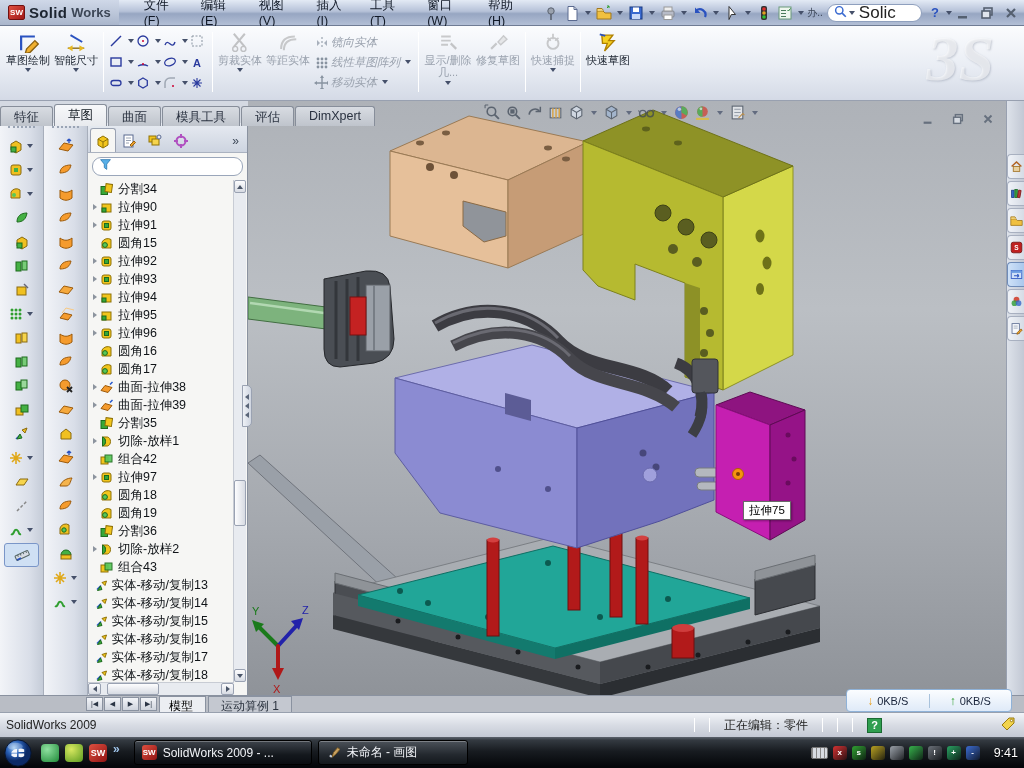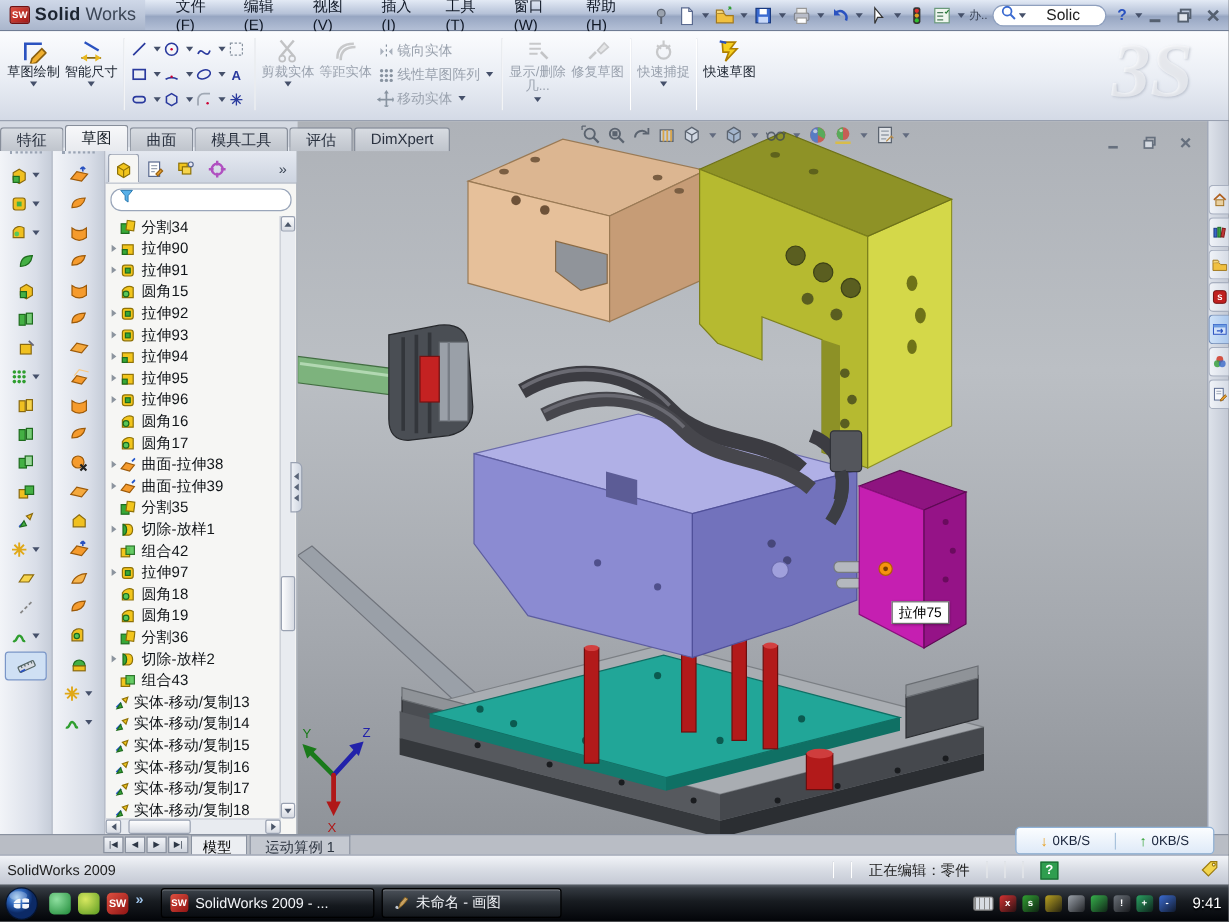--- a/index.html
+++ b/index.html
@@ -5,46 +5,46 @@
   html,body{margin:0;padding:0;background:#000;}
   *{box-sizing:border-box;font-family:"Liberation Sans",sans-serif;}
   #root{position:relative;width:1024px;height:768px;overflow:hidden;background:#d4d9e2;user-select:none;}
   
   .titlebar{position:absolute;left:0;top:0;width:1024px;height:26px;
     background:linear-gradient(180deg,#e3eaf5 0%,#b6c2d8 45%,#97a6c2 55%,#b3bfd6 100%);
     display:flex;align-items:center;border-bottom:1px solid #6f7c94;}
   .logo{display:flex;align-items:center;gap:4px;padding:0 8px;background:linear-gradient(180deg,#cfd8e8,#aab6cc);height:100%;}
   .logo .cube{width:17px;height:15px;background:linear-gradient(135deg,#e05040,#a01818);border:1px solid #701010;border-radius:2px;color:#fff;font-size:8px;font-weight:bold;display:flex;align-items:center;justify-content:center;}
   .logo b{font-size:15px;color:#1c2430;letter-spacing:.3px;}
-  .logo i{font-size:15px;color:#3c4656;font-style:normal;font-weight:400;}
+  .logo i{font-size:13px;color:#3c4656;font-style:normal;font-weight:700;}
   .menus{display:flex;margin-left:14px;}
   .menu-item{font-size:12.5px;color:#101826;padding:4px 11px;cursor:default;}
   .tb-tools{display:flex;align-items:center;margin-left:6px;gap:1px;}
   .tb-ico{width:20px;height:20px;display:flex;align-items:center;justify-content:center;}
   .tb-txt{font-size:10px;color:#3a4456;}
   .dd{width:0;height:0;border-left:3px solid transparent;border-right:3px solid transparent;border-top:4px solid #45506a;margin:0 2px;}
   .searchbox{display:flex;align-items:center;background:#fff;border:1px solid #8fa0be;border-radius:9px;height:18px;padding:0 6px;margin:0 4px;}
-  .searchbox input{border:none;outline:none;width:58px;font-size:13px;color:#222;background:transparent;text-align:center;}
+  .searchbox input{border:none;outline:none;width:58px;font-size:17px;color:#222;background:transparent;}
   .winctl{display:flex;margin-left:auto;margin-right:4px;gap:6px;}
   .winctl .tb-ico{width:18px;height:16px;}
   
   .cmdmgr{position:absolute;left:0;top:26px;width:1024px;height:75px;
     background:linear-gradient(180deg,#fbfcfe 0%,#e9edf4 55%,#d4dae6 100%);
     border-bottom:1px solid #98a0b0;display:flex;align-items:stretch;padding:2px 2px 4px 4px;}
   .cm-sep{width:1px;background:#b7becb;margin:4px 3px;border-right:1px solid #fff;}
   .cm-big{display:flex;flex-direction:column;align-items:center;justify-content:flex-start;width:48px;padding-top:3px;text-align:center;}
   .cm-big.wide{width:52px;}
   .cm-big .lbl{font-size:11px;line-height:1.12;color:#1c2430;margin-top:1px;}
   .cm-big.dis .lbl{color:#9aa2ae;}
   .cm-big.dis svg{opacity:.45;filter:grayscale(1);}
   .cm-big .dd{margin-top:2px;}
   .cluster{display:flex;flex-direction:column;justify-content:space-between;padding:3px 2px;}
   .cl-row{display:flex;align-items:center;height:21px;}
   .cl-cell{display:flex;align-items:center;margin-right:3px;}
-  .trio{display:flex;flex-direction:column;justify-content:space-between;padding:4px 2px;}
+  .trio{display:flex;flex-direction:column;justify-content:space-between;padding:4px 2px;font-style:italic;}
   .trio-row{display:flex;align-items:center;height:20px;gap:3px;}
   .trio-row .lbl{font-size:11.5px;color:#9aa2ae;white-space:nowrap;}
   .watermark{position:absolute;right:30px;top:22px;font-size:64px;font-style:italic;font-weight:bold;
     color:rgba(255,255,255,.55);text-shadow:1px 1px 2px rgba(120,130,150,.35);font-family:"Liberation Serif",serif;pointer-events:none;}
   
   .tabrow{position:absolute;left:0;top:104px;height:22px;display:flex;align-items:flex-end;z-index:5;}
   .cmtab{font-size:12.5px;color:#2a3240;background:linear-gradient(180deg,#d8dce2,#bfc4cc);
     border:1px solid #878e9a;border-bottom:none;border-radius:3px 3px 0 0;padding:2px 13px 3px;margin-right:1px;height:20px;}
   .cmtab.active{background:linear-gradient(180deg,#f7f8fa,#e8eaee);height:22px;color:#101820;}
   

